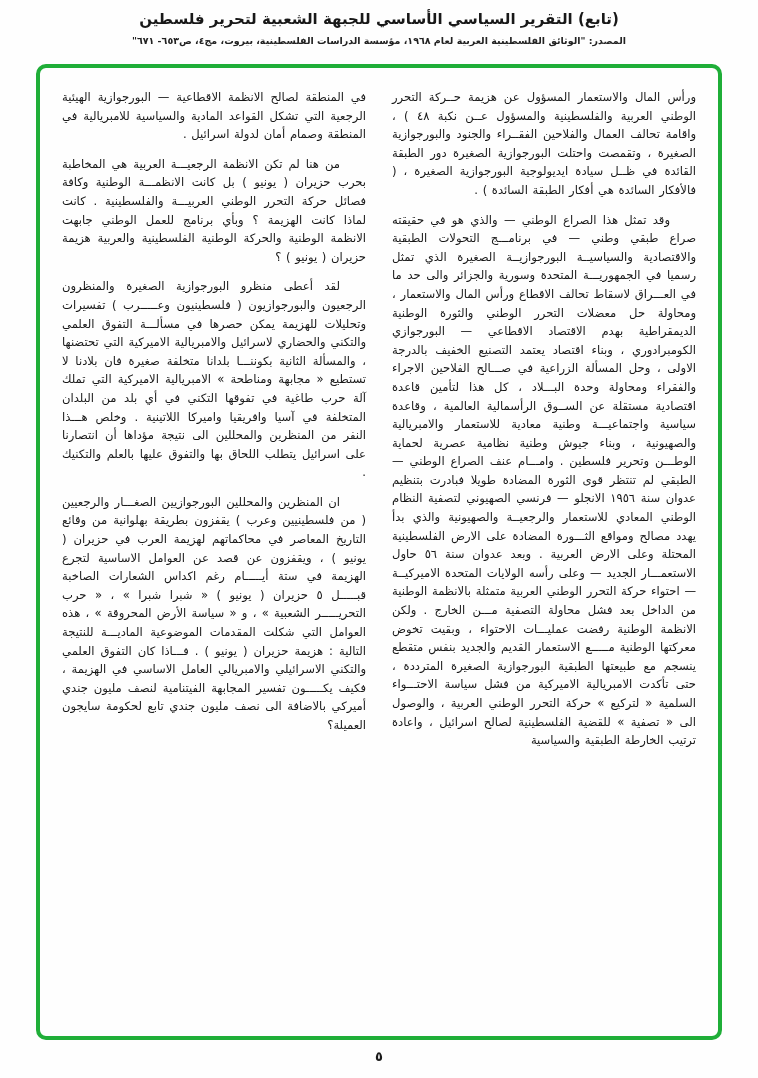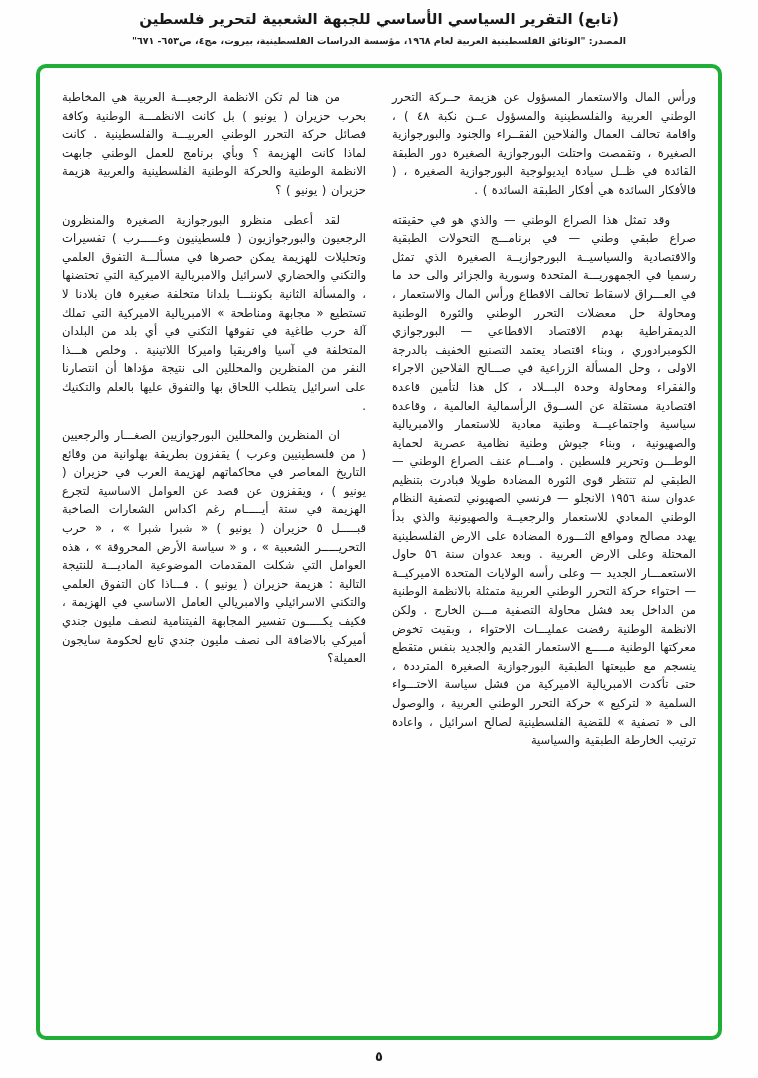--- a/index.html
+++ b/index.html
@@ -90,20 +90,21 @@
 
   <div class="border-box">
     <div class="columns">
 
       <div class="col">
         <p class="no-indent">ورأس المال والاستعمار المسؤول عن هزيمة حــركة التحرر الوطني العربية والفلسطينية والمسؤول عــن نكبة ٤٨ ) ، واقامة تحالف العمال والفلاحين الفقــراء والجنود والبورجوازية الصغيرة ، وتقمصت واحتلت البورجوازية الصغيرة دور الطبقة القائدة في ظــل سيادة ايديولوجية البورجوازية الصغيرة ، ( فالأفكار السائدة هي أفكار الطبقة السائدة ) .</p>
         <p>وقد تمثل هذا الصراع الوطني — والذي هو في حقيقته صراع طبقي وطني — في برنامـــج التحولات الطبقية والاقتصادية والسياسيــة البورجوازيــة الصغيرة الذي تمثل رسميا في الجمهوريـــة المتحدة وسورية والجزائر والى حد ما في العـــراق لاسقاط تحالف الاقطاع ورأس المال والاستعمار ، ومحاولة حل معضلات التحرر الوطني والثورة الوطنية الديمقراطية بهدم الاقتصاد الاقطاعي — البورجوازي الكومبرادوري ، وبناء اقتصاد يعتمد التصنيع الخفيف بالدرجة الاولى ، وحل المسألة الزراعية في صـــالح الفلاحين الاجراء والفقراء ومحاولة وحدة البـــلاد ، كل هذا لتأمين قاعدة اقتصادية مستقلة عن الســوق الرأسمالية العالمية ، وقاعدة سياسية واجتماعيـــة وطنية معادية للاستعمار والامبريالية والصهيونية ، وبناء جيوش وطنية نظامية عصرية لحماية الوطـــن وتحرير فلسطين . وامـــام عنف الصراع الوطني — الطبقي لم تنتظر قوى الثورة المضادة طويلا فبادرت بتنظيم عدوان سنة ١٩٥٦ الانجلو — فرنسي الصهيوني لتصفية النظام الوطني المعادي للاستعمار والرجعيــة والصهيونية والذي بدأ يهدد مصالح ومواقع الثـــورة المضادة على الارض الفلسطينية المحتلة وعلى الارض العربية . وبعد عدوان سنة ٥٦ حاول الاستعمـــار الجديد — وعلى رأسه الولايات المتحدة الاميركيــة — احتواء حركة التحرر الوطني العربية متمثلة بالانظمة الوطنية من الداخل بعد فشل محاولة التصفية مـــن الخارج . ولكن الانظمة الوطنية رفضت عمليـــات الاحتواء ، وبقيت تخوض معركتها الوطنية مـــــع الاستعمار القديم والجديد بنفس متقطع ينسجم مع طبيعتها الطبقية البورجوازية الصغيرة المترددة ، حتى تأكدت الامبريالية الاميركية من فشل سياسة الاحتـــواء السلمية « لتركيع » حركة التحرر الوطني العربية ، والوصول الى « تصفية » للقضية الفلسطينية لصالح اسرائيل ، واعادة ترتيب الخارطة الطبقية والسياسية</p>
       </div>
 
       <div class="col">
+        <p class="no-indent">في المنطقة لصالح الانظمة الاقطاعية — البورجوازية الهيئية الرجعية التي تشكل القواعد المادية والسياسية للامبريالية في المنطقة وصمام أمان لدولة اسرائيل .</p>
         <p>من هنا لم تكن الانظمة الرجعيـــة العربية هي المخاطبة بحرب حزيران ( يونيو ) بل كانت الانظمـــة الوطنية وكافة فصائل حركة التحرر الوطني العربيـــة والفلسطينية . كانت لماذا كانت الهزيمة ؟ وبأي برنامج للعمل الوطني جابهت الانظمة الوطنية والحركة الوطنية الفلسطينية والعربية هزيمة حزيران ( يونيو ) ؟</p>
         <p>لقد أعطى منظرو البورجوازية الصغيرة والمنظرون الرجعيون والبورجوازيون ( فلسطينيون وعـــــرب ) تفسيرات وتحليلات للهزيمة يمكن حصرها في مسألـــة التفوق العلمي والتكني والحضاري لاسرائيل والامبريالية الاميركية التي تحتضنها ، والمسألة الثانية بكوننـــا بلدانا متخلفة صغيرة فان بلادنا لا تستطيع « مجابهة ومناطحة » الامبريالية الاميركية التي تملك آلة حرب طاغية في تفوقها التكني في أي بلد من البلدان المتخلفة في آسيا وافريقيا واميركا اللاتينية . وخلص هـــذا النفر من المنظرين والمحللين الى نتيجة مؤداها أن انتصارنا على اسرائيل يتطلب اللحاق بها والتفوق عليها بالعلم والتكنيك .</p>
         <p>ان المنظرين والمحللين البورجوازيين الصغـــار والرجعيين ( من فلسطينيين وعرب ) يقفزون بطريقة بهلوانية من وقائع التاريخ المعاصر في محاكماتهم لهزيمة العرب في حزيران ( يونيو ) ، ويقفزون عن قصد عن العوامل الاساسية لتجرع الهزيمة في ستة أيـــــام رغم اكداس الشعارات الصاخبة قبـــــل ٥ حزيران ( يونيو ) « شبرا شبرا » ، « حرب التحريـــــر الشعبية » ، و « سياسة الأرض المحروقة » ، هذه العوامل التي شكلت المقدمات الموضوعية الماديـــة للنتيجة التالية : هزيمة حزيران ( يونيو ) . فـــاذا كان التفوق العلمي والتكني الاسرائيلي والامبريالي العامل الاساسي في الهزيمة ، فكيف يكـــــون تفسير المجابهة الفيتنامية لنصف مليون جندي أميركي بالاضافة الى نصف مليون جندي تابع لحكومة سايجون العميلة؟</p>
       </div>
 
     </div>
   </div>
 
   <footer class="page-footer">
     <span>٥</span>

